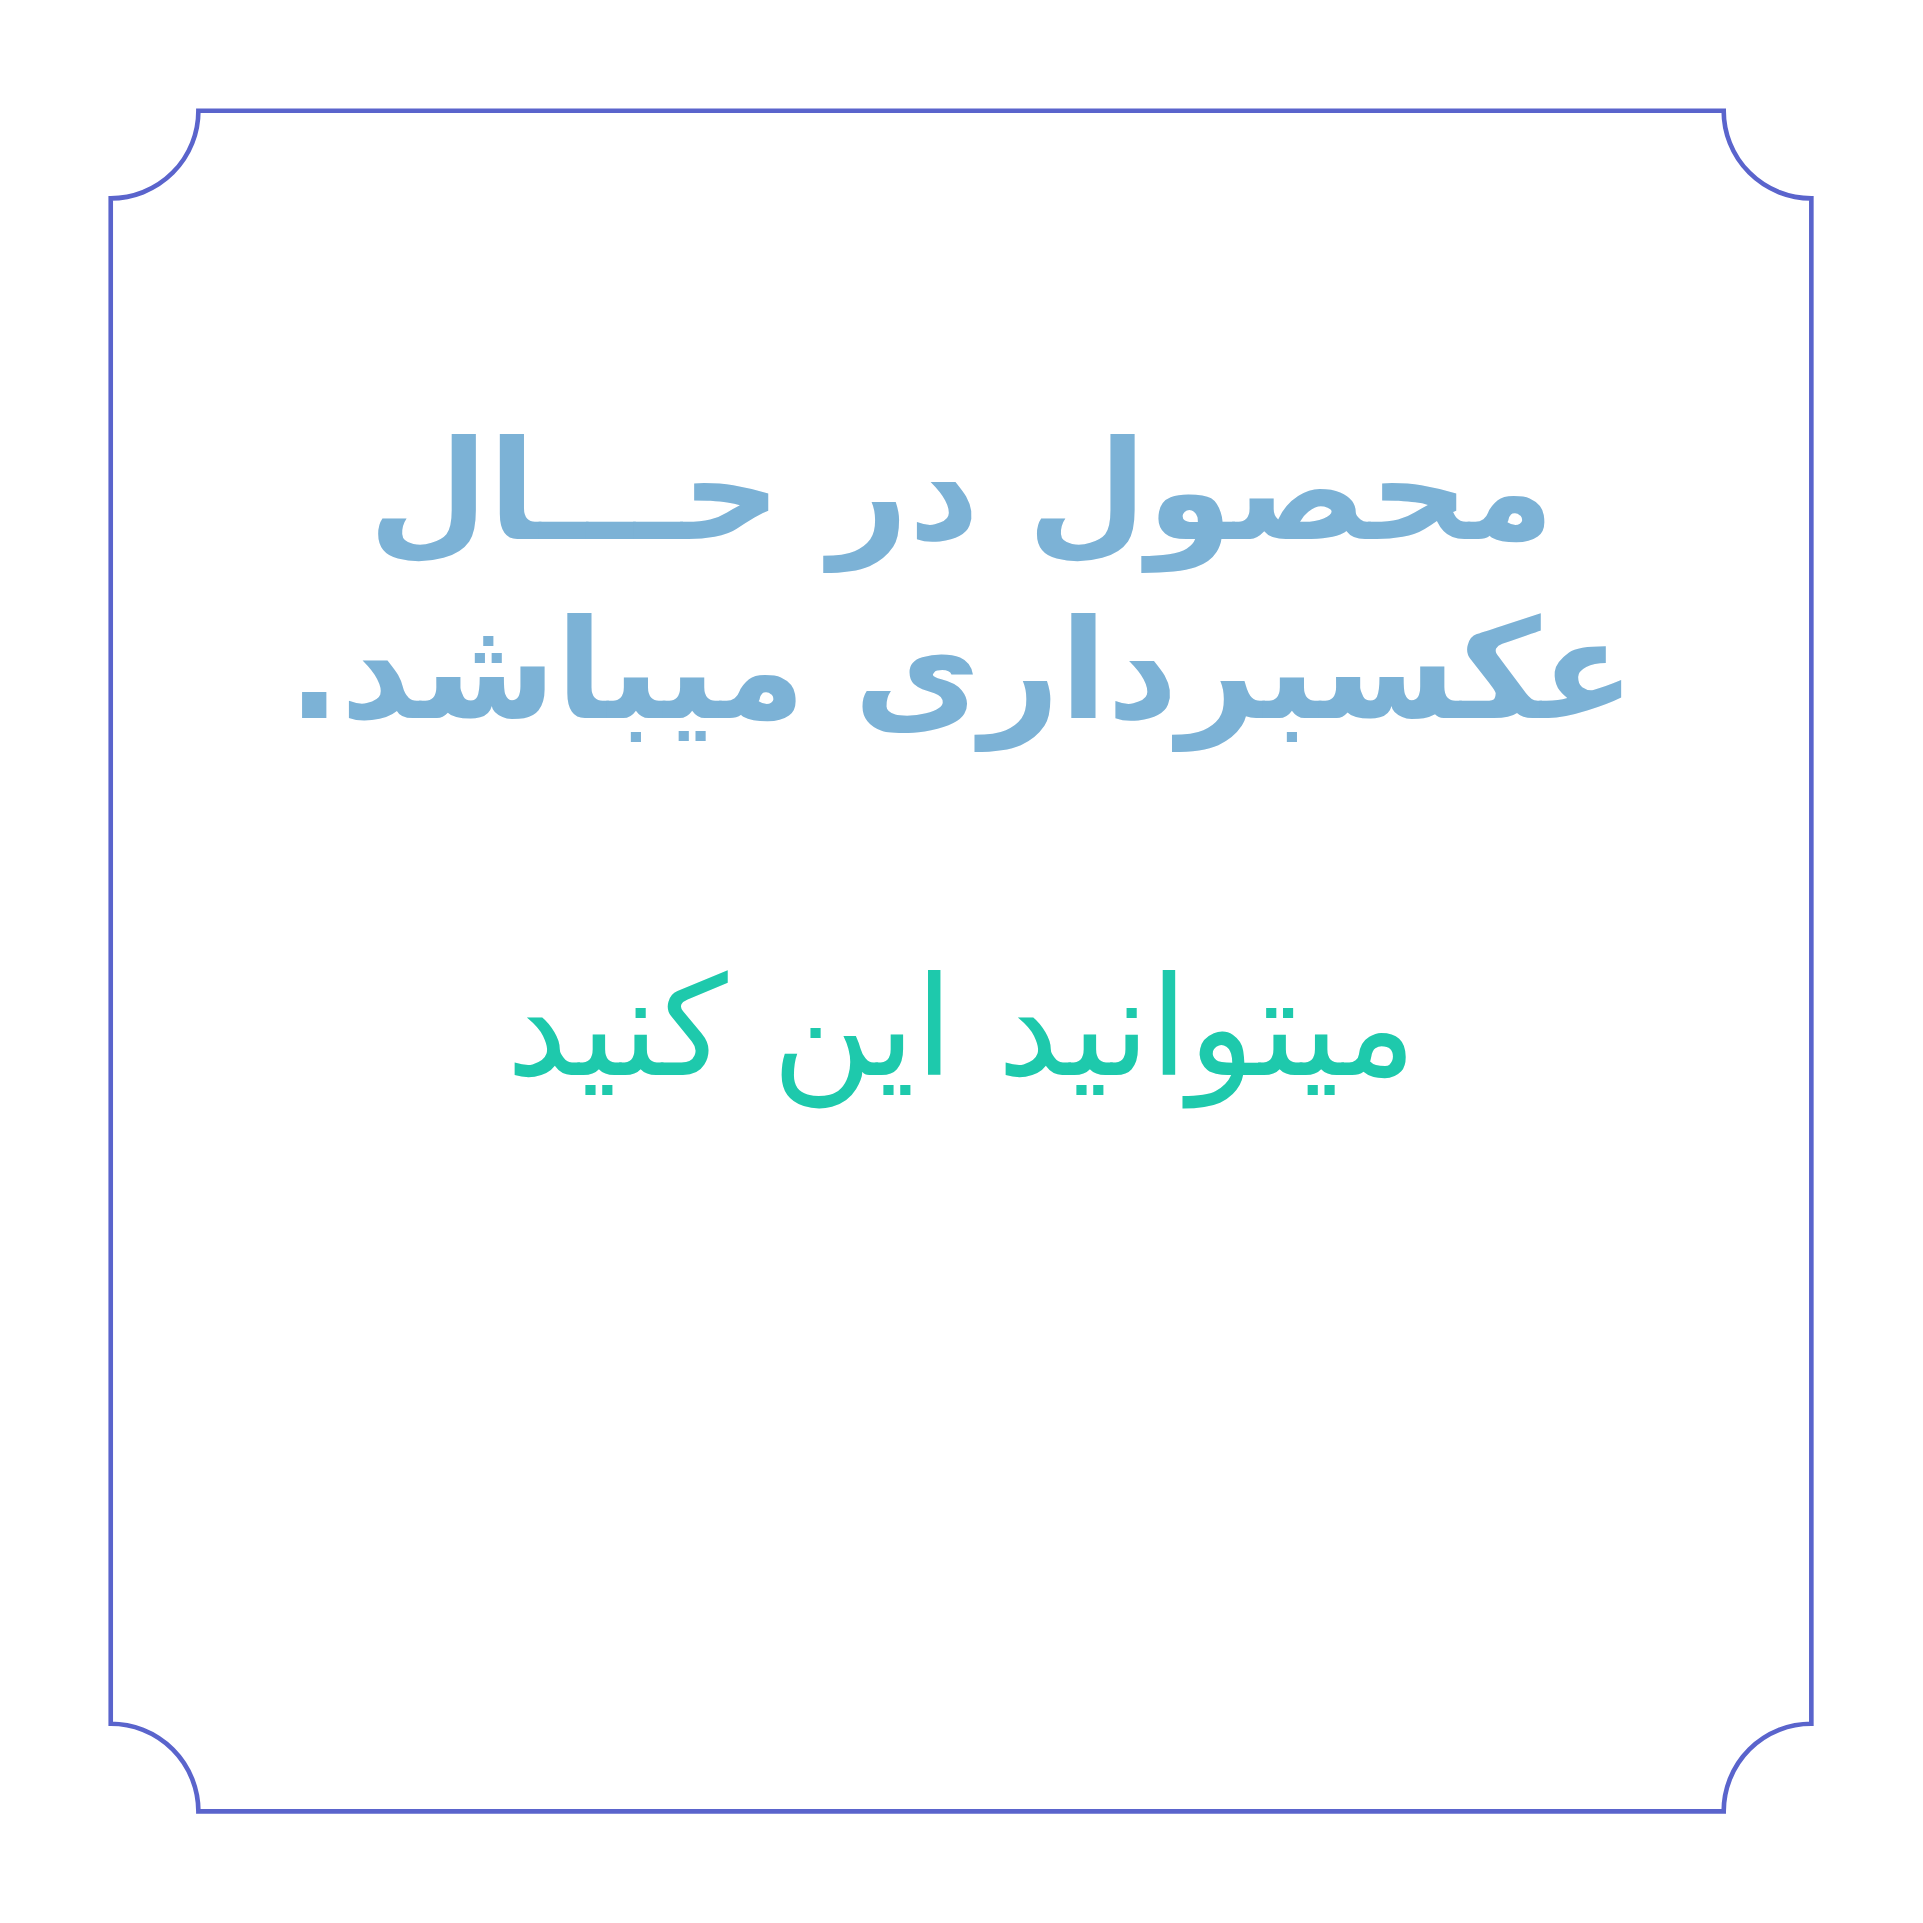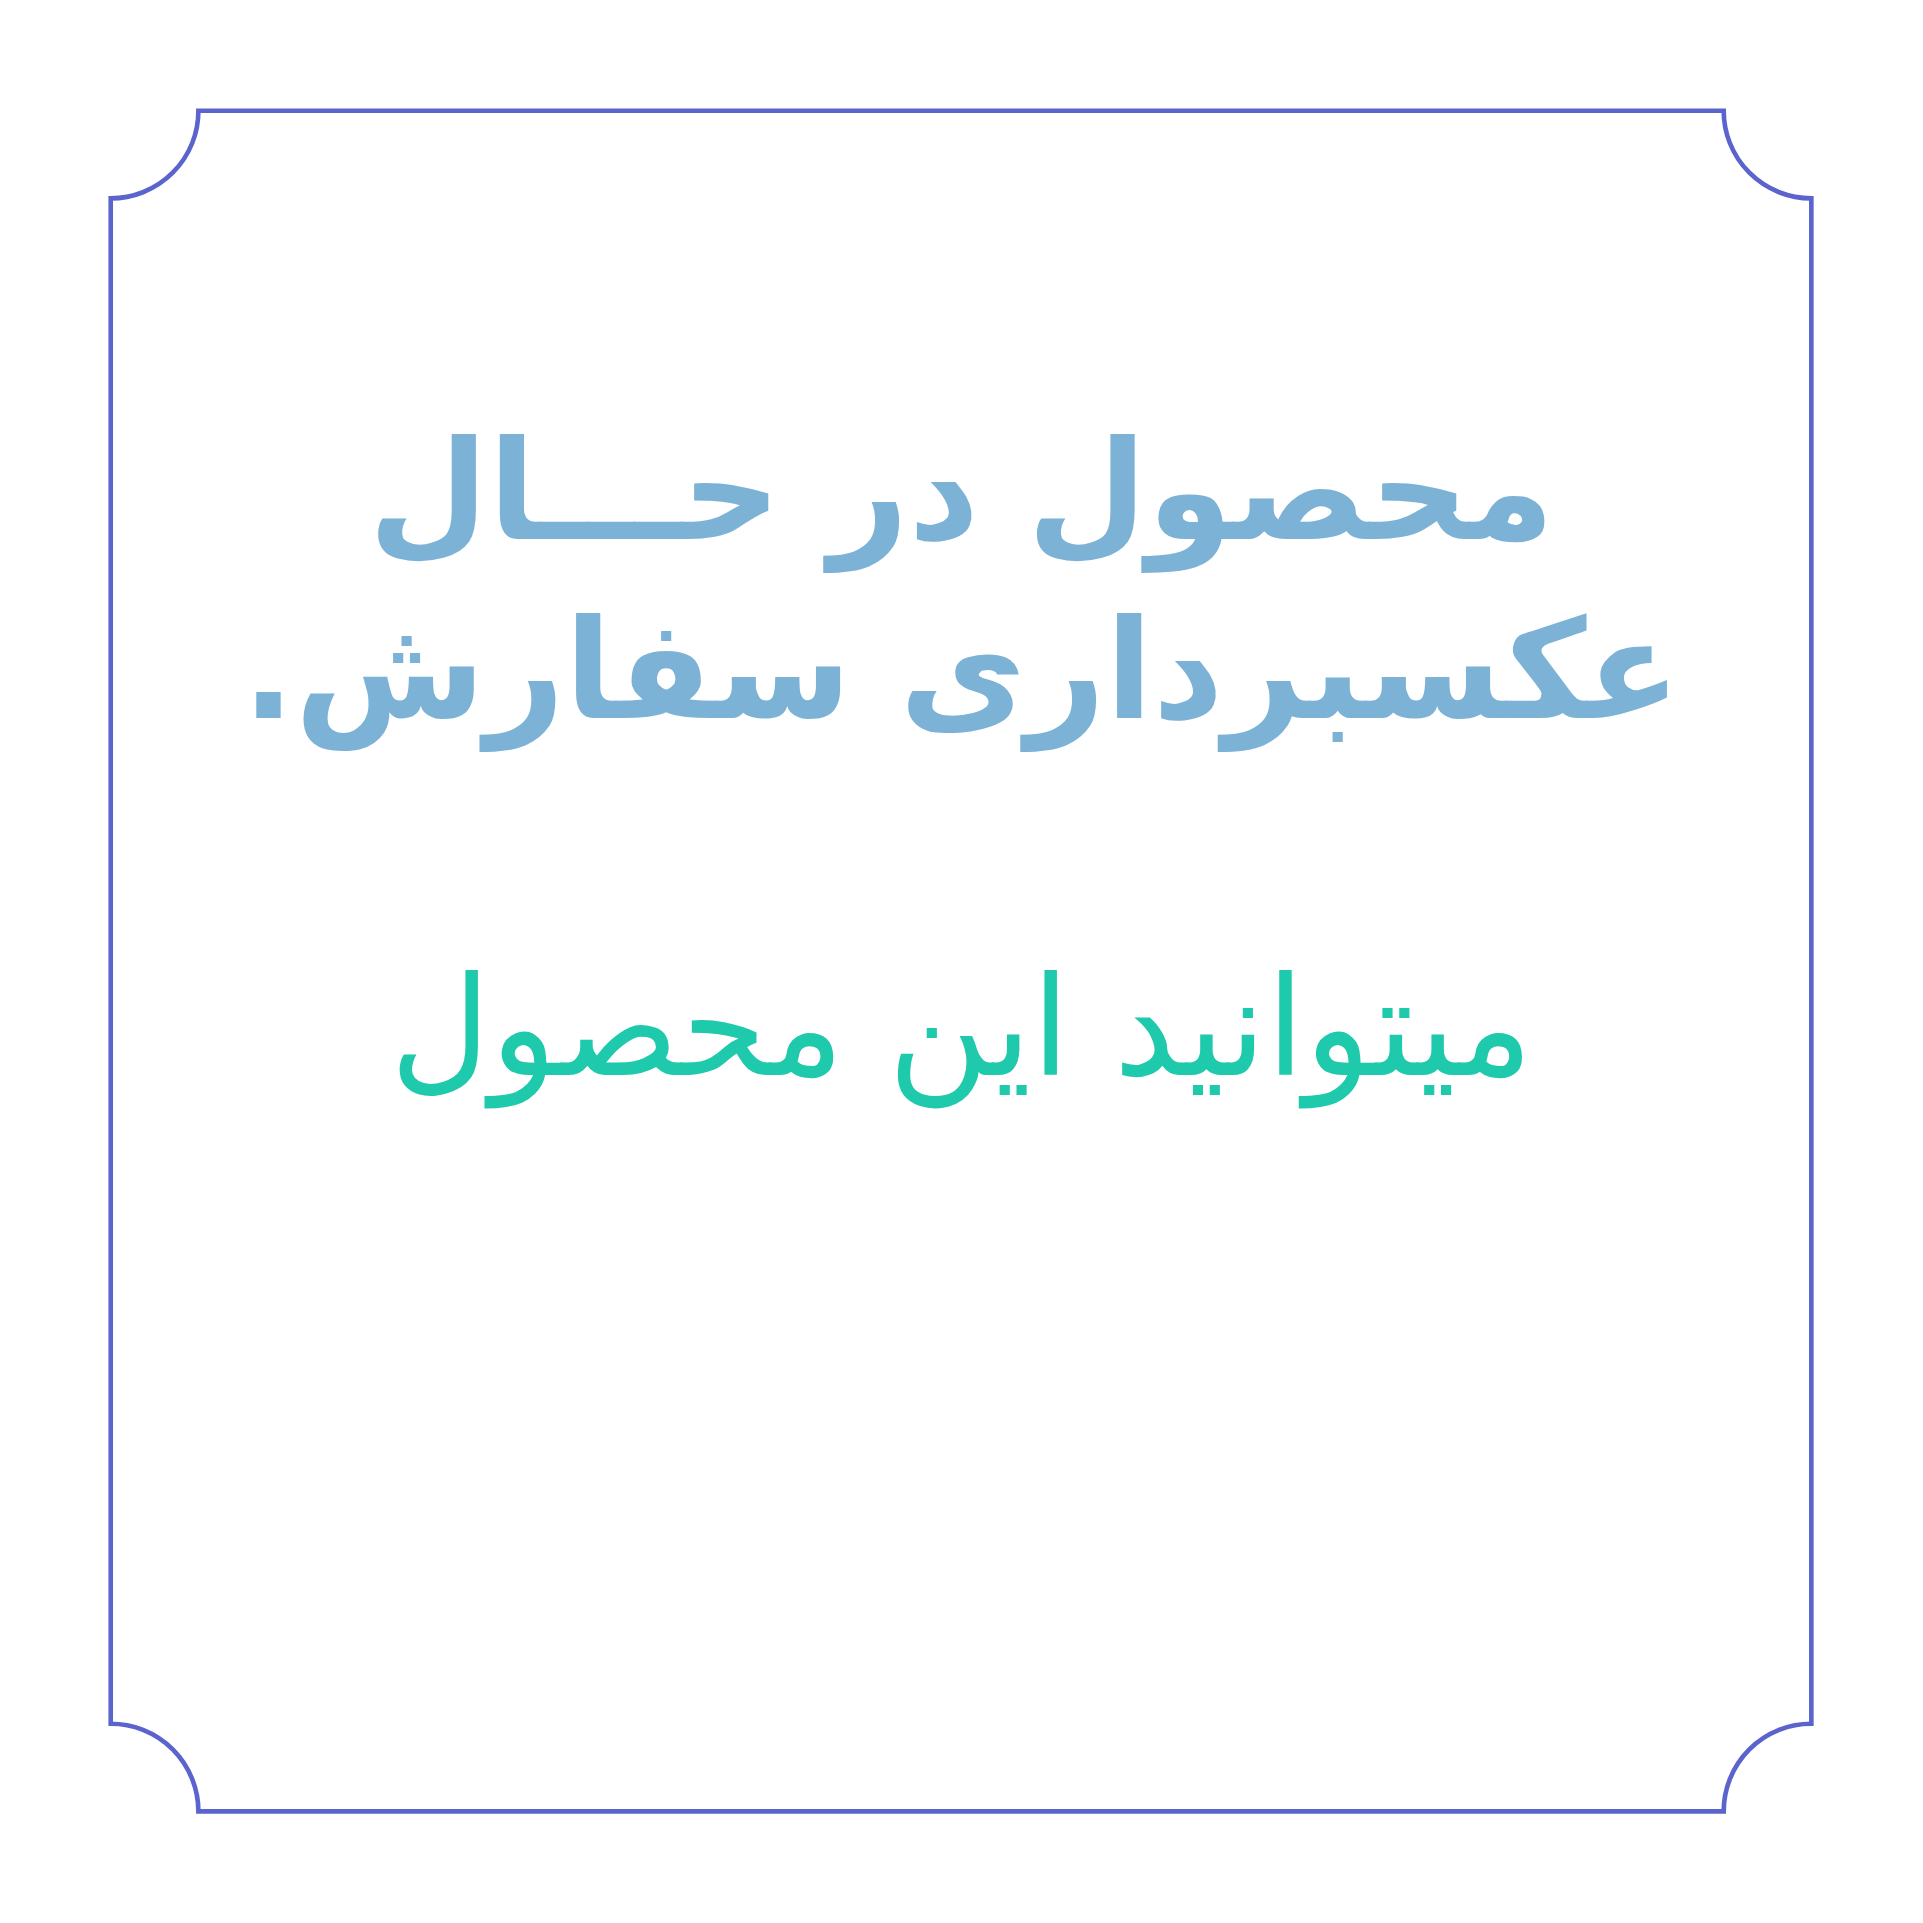--- a/index.html
+++ b/index.html
@@ -86,22 +86,22 @@
 <div id="canvas" style="width: 1923px; height: 1923px; background: rgb(255, 255, 255);">
 
   <svg id="frame-svg" viewBox="0 0 2084 2084" aria-hidden="true" style="width: 1923px; height: 1923px;">
     <path id="frame-path" fill="none" stroke="#5a64cc" stroke-width="5" stroke-linecap="butt" stroke-linejoin="miter" d="M 215 120 L 1868 120 A 95 95 0 0 0 1963 215 L 1963 1868 A 95 95 0 0 0 1868 1963 L 215 1963 A 95 95 0 0 0 120 1868 L 120 215 A 95 95 0 0 0 215 120 Z"></path>
   </svg>
 
   <div id="message-stack">
 
     <div id="status-message" class="message-block" style="color: rgb(124, 178, 214);">
       <span class="message-line">محصول در حـــال</span>
-      <span class="message-line">عکسبرداری سفارش.</span>
+      <span class="message-line">عکسبرداری میباشد.</span>
     </div>
 
     <div id="cta-message" class="message-block" style="color: rgb(30, 201, 172);">
-      <span class="message-line">میتوانید این محصول</span>
+      <span class="message-line">میتوانید این کنید</span>
     </div>
 
   </div>
 </div>
 
 
 </body></html>

